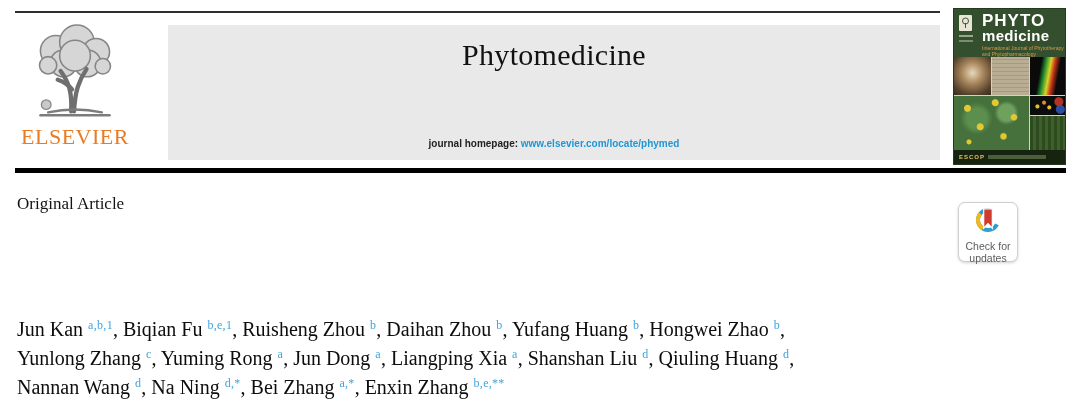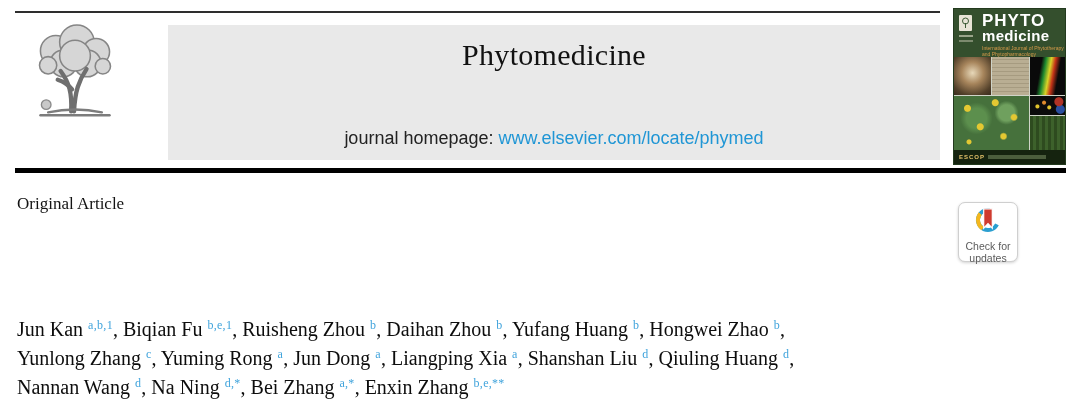--- a/index.html
+++ b/index.html
@@ -23,21 +23,21 @@
 
   
   .masthead {
     position:absolute; left:168px; top:25px; width:772px; height:135px;
     background:var(--masthead-gray);
     display:flex; flex-direction:column; align-items:center; justify-content:space-between;
     padding:13px 0 11px;
   }
   .contents-line { font-size:16px; color:#1a1a1a; }
   .journal-name  { font-size:30px; color:#111; letter-spacing:.3px; }
-  .homepage-line { font-family:"Liberation Sans", sans-serif; font-size:18px; color:#222; }
+  .homepage-line { font-family:"Liberation Sans", sans-serif; font-size:10px; color:#222;font-weight:bold; }
   .link { color:var(--link-blue); text-decoration:none; cursor:pointer; }
 
   
   .cover {
     position:absolute; left:953px; top:8px; width:113px; height:157px;
     background:var(--cover-green); overflow:hidden; border:1px solid #233a1e;
   }
   .cover-head { position:relative; height:46px; padding:4px 5px 0 4px; }
   .cover-mini-logo {
     position:absolute; left:5px; top:6px; width:13px; height:16px;
@@ -147,20 +147,21 @@
           <path d="M49,93 C50,72 54,61 62,49"></path>
           <path d="M47,70 C42,64 38,62 32,60"></path>
         </g>
         <g stroke="#7c7c7c" stroke-width="2.5" stroke-linecap="round">
           <path d="M22,94 Q50,88 78,94" fill="none"></path>
           <path d="M14,97 L86,97" fill="none"></path>
         </g>
         <circle cx="20" cy="86" r="5" fill="#c9c9c9" stroke="#8a8a8a" stroke-width="1.4"></circle>
       </svg>
     </span>
+    <div class="elsevier-label">ELSEVIER</div>
   </div>
 
   <div class="masthead">
     <div class="journal-name">Phytomedicine</div>
     <div class="homepage-line">
       <span>journal homepage: </span><a class="link">www.elsevier.com/locate/phymed</a>
     </div>
   </div>
 
   <div class="cover">

